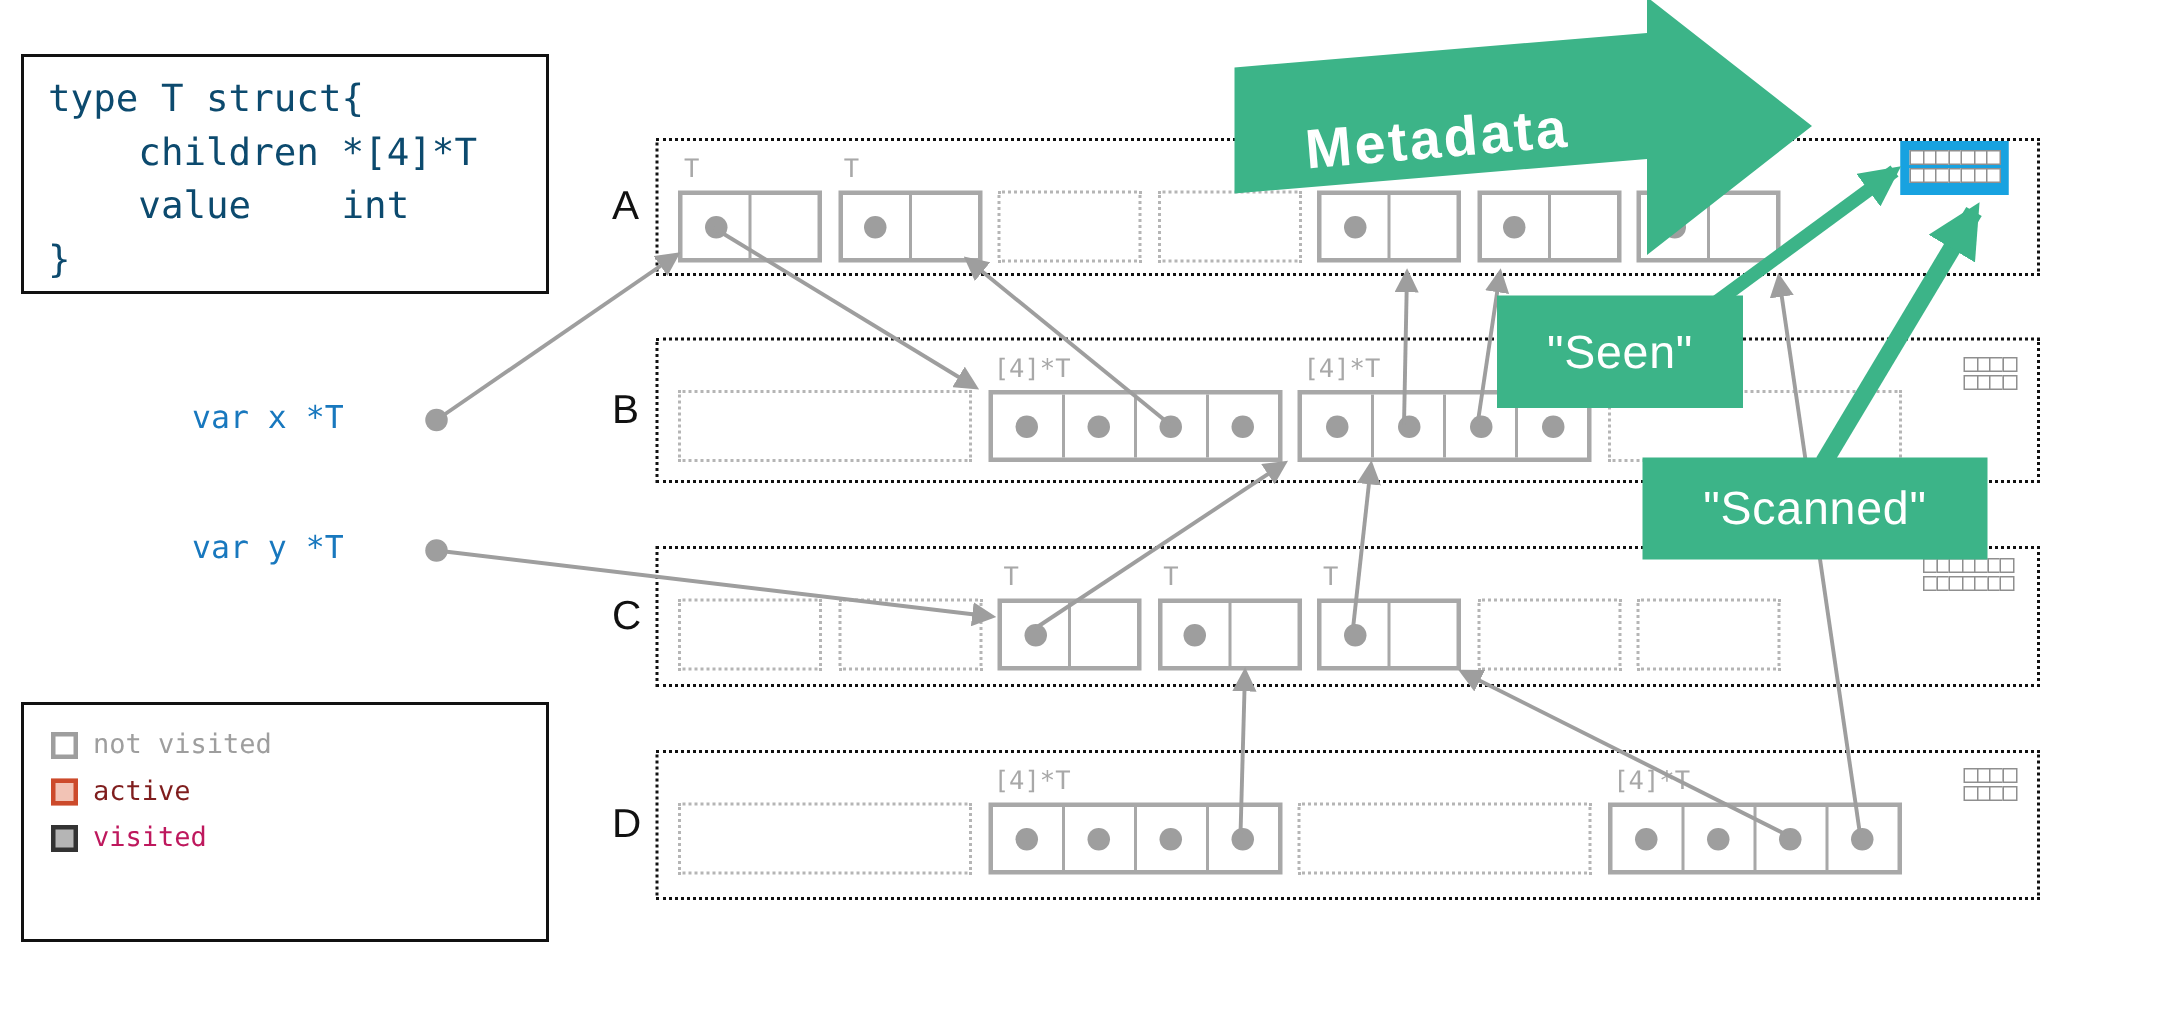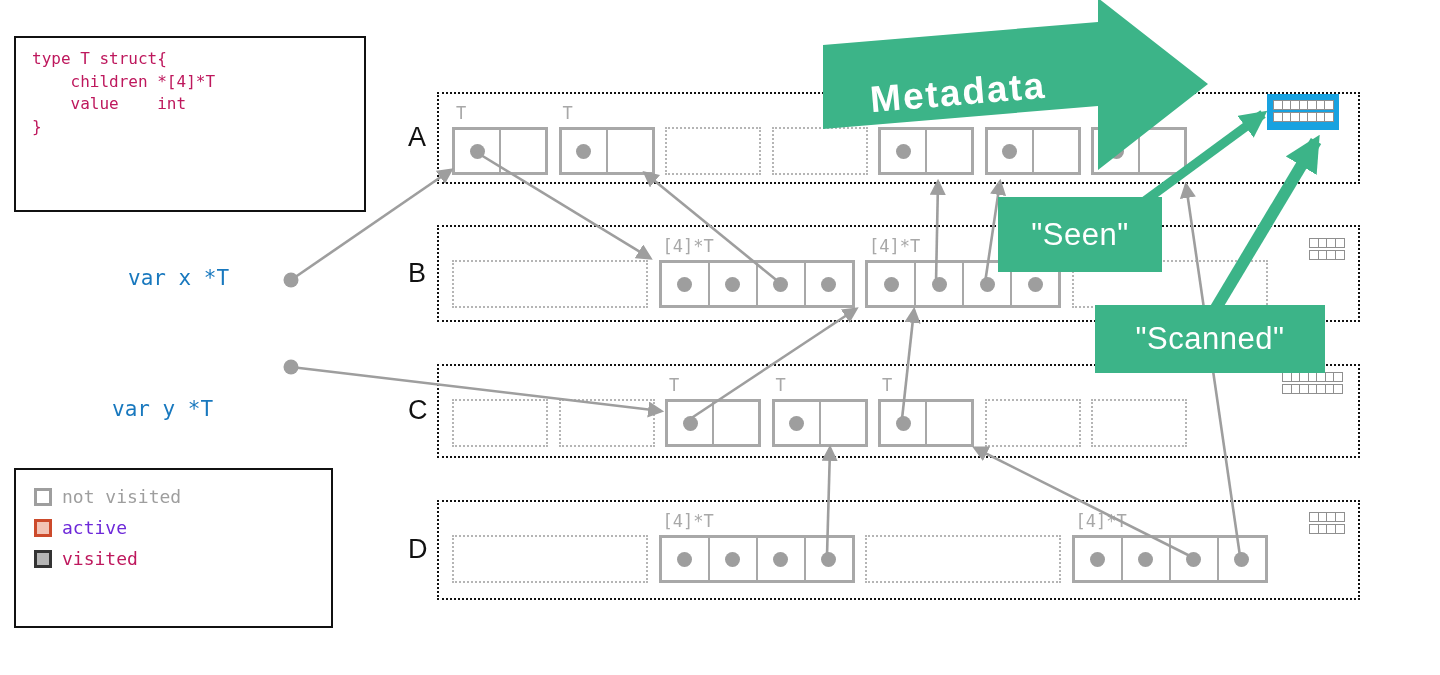--- a/index.html
+++ b/index.html
@@ -4,23 +4,23 @@
 <style>
   :root{
     --green:#3cb488; --blue:#18a2e0; --gray:#9e9e9e; --var-blue:#1878be;
   }
   html,body{margin:0;padding:0;background:#ffffff;}
   .canvas{position:relative;width:1440px;height:675px;background:#fff;overflow:hidden;
           font-family:"Liberation Sans",sans-serif;}
   
   .framed{position:absolute;background:#fff;border:2.5px solid #111;}
   #code-box{left:14px;top:36px;width:332px;height:146px;margin:0;
-            font-family:"DejaVu Sans Mono",monospace;font-size:16px;line-height:1.42;
-            color:#be185d;padding:10px 0 16px 16px;white-space:pre;}
-  #legend{left:14px;top:468px;width:319px;height:160px;padding:16px 0 0 18px;box-sizing:border-box;}
+            font-family:"DejaVu Sans Mono",monospace;font-size:25px;line-height:1.42;
+            color:#0c4a6e;padding:10px 0 0 16px;white-space:pre;}
+  #legend{left:14px;top:468px;width:352px;height:160px;padding:16px 0 0 18px;box-sizing:border-box;}
   .legend-item{display:flex;align-items:center;margin-bottom:10px;
                font-family:"DejaVu Sans Mono",monospace;font-size:18px;}
   .legend-swatch{width:12px;height:12px;border-width:3px;border-style:solid;margin-right:10px;flex:none;}
   
   .var-label{position:absolute;font-family:"DejaVu Sans Mono",monospace;font-size:21px;
              color:var(--var-blue);white-space:pre;}
   
   .heap-row{position:absolute;left:437px;width:923px;border:2.2px dotted #111;background:#fff;box-sizing:border-box;}
   .row-label{position:absolute;left:-31px;font-size:27px;color:#111;}
   .row-content{position:absolute;left:13px;display:flex;gap:10.5px;align-items:flex-start;}
@@ -60,30 +60,30 @@
     value    int
 }</pre>
 
   <div id="legend" class="framed">
       <div class="legend-item">
         <span class="legend-swatch" style="border-color: rgb(158, 158, 158); background: rgb(255, 255, 255);"></span>
         <span class="legend-label" style="color: rgb(158, 158, 158);">not visited</span>
       </div>
       <div class="legend-item">
         <span class="legend-swatch" style="border-color: rgb(204, 74, 43); background: rgb(242, 195, 181);"></span>
-        <span class="legend-label" style="color: #6d28d9;">active</span>
+        <span class="legend-label" style="color: #7f1d1d;">active</span>
       </div>
       <div class="legend-item">
         <span class="legend-swatch" style="border-color: rgb(51, 51, 51); background: rgb(181, 181, 181);"></span>
         <span class="legend-label" style="color: #be185d;">visited</span>
       </div>
     </div>
 
   <div class="var-label" id="var-x" style="left:128px;top:266px;">var x *T</div>
-  <div class="var-label" id="var-y" style="left:112px;top:353px;margin-top:44px;">var y *T</div>
+  <div class="var-label" id="var-y" style="left:128px;top:353px;">var y *T</div>
 
   <div class="heap-row" id="row-0" style="top:92px;height:92px;">
       <div class="row-label" style="top: 28px;">A</div>
       <div class="row-content" style="top: 33px;">
         <div class="slot object" style="width: 96px;">
           <div class="type-label">T</div>
           <div class="cell">
             <div class="dot"></div>
           </div>
           <div class="cell divided"></div>

